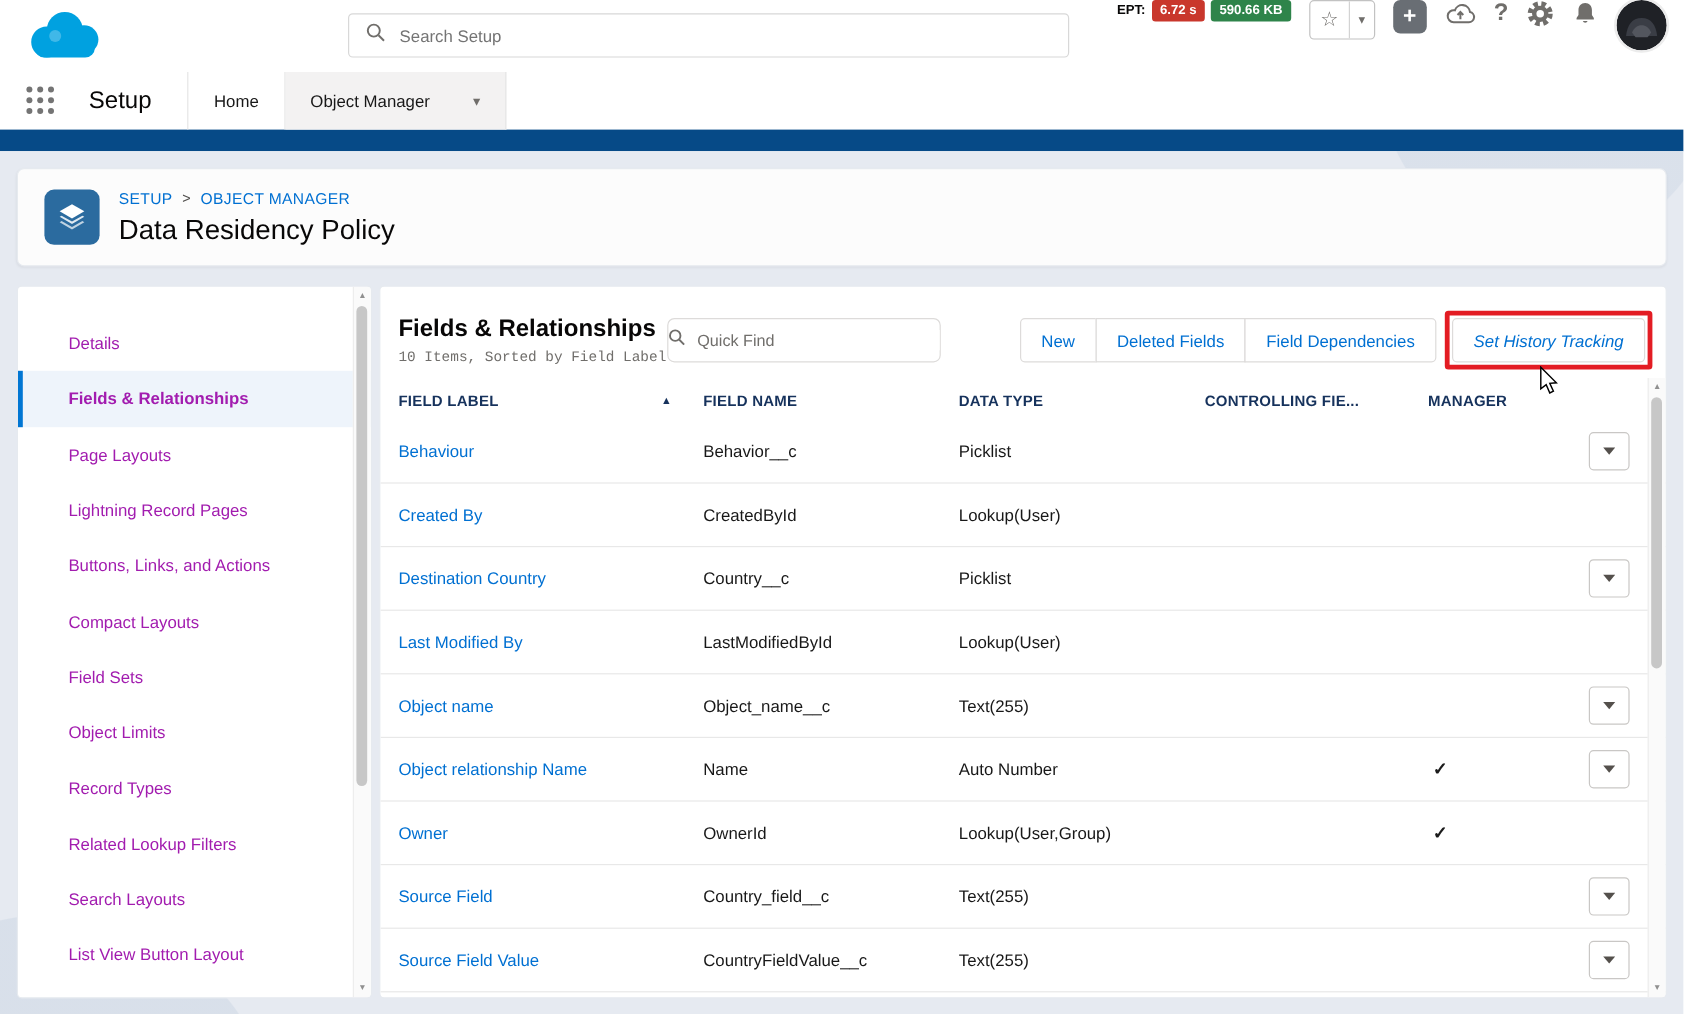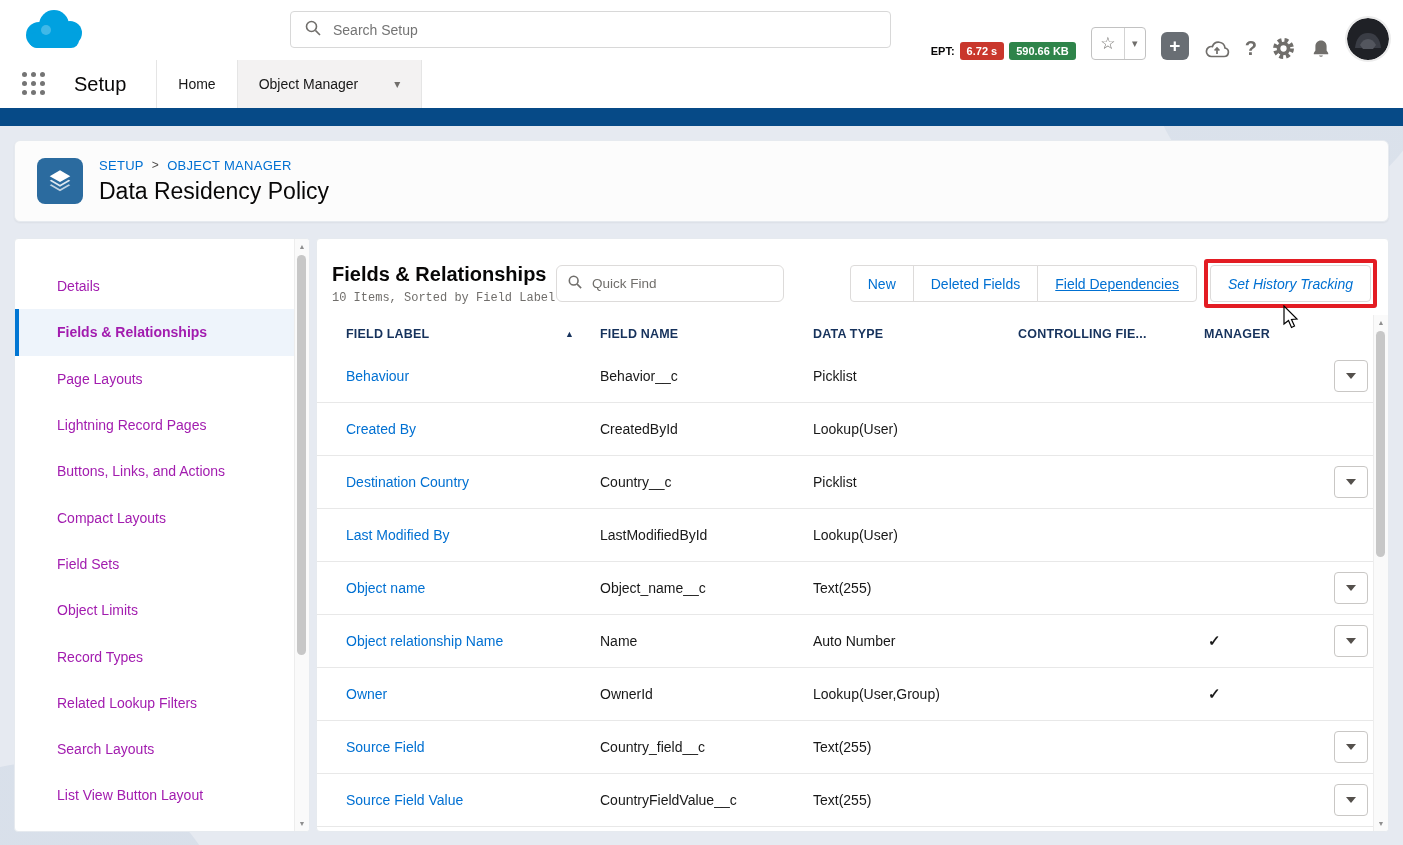--- a/index.html
+++ b/index.html
@@ -14,21 +14,21 @@
   
   .topbar { position:relative; height:60px; background:#fff; }
   .logo { position:absolute; left:16px; top:6px; }
   .gsearch {
     position:absolute; left:290px; top:11px; width:601px; height:37px;
     border:1px solid #d8d8d8; border-radius:4px; background:#fff;
     display:flex; align-items:center; gap:10px; padding-left:14px;
   }
   .gsearch input { border:0; outline:0; flex:1; font:14px "Liberation Sans",sans-serif; color:#181818; background:transparent; }
   .gsearch input::placeholder { color:#747474; }
-  .top-right { position:absolute; right:14px; top:0; height:60px; display:flex; align-items:flex-end; gap:15px; }
+  .top-right { position:absolute; right:14px; top:0; height:60px; display:flex; align-items:flex-start; gap:15px; }
   .perf { display:flex; align-items:center; gap:5px; }
   .ept-label { font-size:11px; font-weight:bold; color:#080707; }
   .badge { font-size:11px; font-weight:bold; color:#fff; padding:3px 7px; border-radius:3px; white-space:nowrap; }
   .badge.red { background:#c9372c; }
   .badge.green { background:#2e844a; }
   .fav { display:flex; height:33px; border:1px solid #c2c2c2; border-radius:4px; overflow:hidden; background:#fff; }
   .fav .seg { display:flex; align-items:center; justify-content:center; cursor:pointer; }
   .star-seg { width:32px; font-size:17px; color:#706e6b; }
   .caret-seg { width:21px; border-left:1px solid #d3d3d3; font-size:11px; color:#706e6b; }
   .plusbtn { width:28px; height:28px; border-radius:6px; background:#696e74; color:#fff; font-size:19px; font-weight:bold;
@@ -93,36 +93,36 @@
   .main .thumb { top:16px; height:226px; }
 
   
   .main { flex:1; background:#fff; border:1px solid #e6eaef; border-radius:4px;
           position:relative; overflow:hidden; }
   .main-header { display:flex; align-items:center; padding:20px 11px 10px 15px; }
   .mh-titles { width:224px; }
   .mh-title { font-size:20px; font-weight:bold; color:#080707; }
   .mh-sub { font-size:12px; color:#706e6b; margin-top:5px;font-family:Liberation Mono, monospace; }
   .quick-find { width:228px; height:37px; border:1px solid #dddbda; border-radius:6px;
-                display:flex; align-items:center; gap:8px; padding-left:11px; background:#fff; }
+                display:flex; align-items:center; gap:8px; background:#fff; }
   .quick-find input { border:0; outline:0; flex:1; min-width:0; font:13.5px "Liberation Sans",sans-serif; color:#181818; }
   .quick-find input::placeholder { color:#706e6b; }
   .btn-row { margin-left:auto; display:flex; align-items:center; }
   .btn-wrap { display:flex; }
   .btn-wrap + .btn-wrap { margin-left:-1px;border-radius:17px; }
   .btn { height:37px; padding:0 17px; background:#fff; border:1px solid #dddbda; color:#0070d2;
          font-size:14px; font-family:inherit; cursor:pointer; white-space:nowrap; }
   .btn-wrap:nth-of-type(1) .btn { border-radius:4px 0 0 4px; }
-  .btn-wrap:nth-last-of-type(2) .btn { border-radius:0 4px 4px 0;text-decoration:underline; }
+  .btn-wrap:nth-last-of-type(2) .btn { border-radius:0 4px 4px 0; }
   .btn-wrap.highlighted { border:4px solid #e31c23; border-radius:3px; padding:2px; margin-left:7px; position:relative; }
   .btn-wrap.highlighted .btn { border-radius:4px;font-style:italic; }
   .cursor { position:absolute; left:74px; top:42px; z-index:5; }
 
   
-  .thead, .trow { display:grid; grid-template-columns:254px 213px 205px 186px 130px 1fr; padding-left:29px; align-items:center; }
+  .thead, .trow { display:grid; grid-template-columns:254px 213px 205px 186px 130px 1fr; padding-left:15px; align-items:center; }
   .thead { height:32px; }
   .th { display:flex; align-items:center; font-size:12.5px; font-weight:bold; color:#16325c;
         letter-spacing:.2px; cursor:pointer; }
   .sort { margin-left:auto; margin-right:26px; font-size:9px; color:#16325c; }
   .trow { height:53px; border-bottom:1px solid #e8e8e8; }
   .cell-link { color:#0070d2; text-decoration:none; font-size:14px; cursor:pointer; }
   .td { font-size:14px; color:#181818; }
   .check { font-size:15px; font-weight:bold; color:#1b1b1b; padding-left:4px; }
   .action-cell { display:flex; justify-content:flex-end; padding-right:30px; }
   .menu-btn { width:34px; height:32px; border:1px solid #c9c7c5; border-radius:4px; background:#fff;

